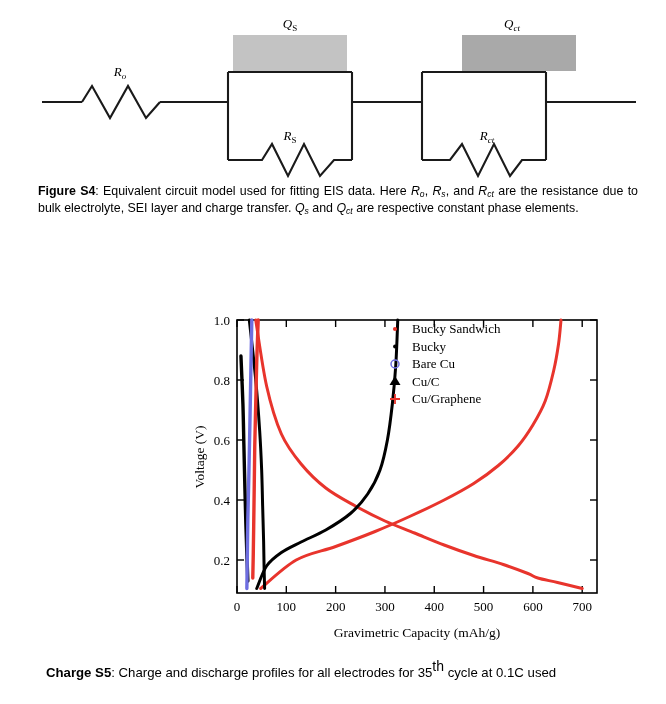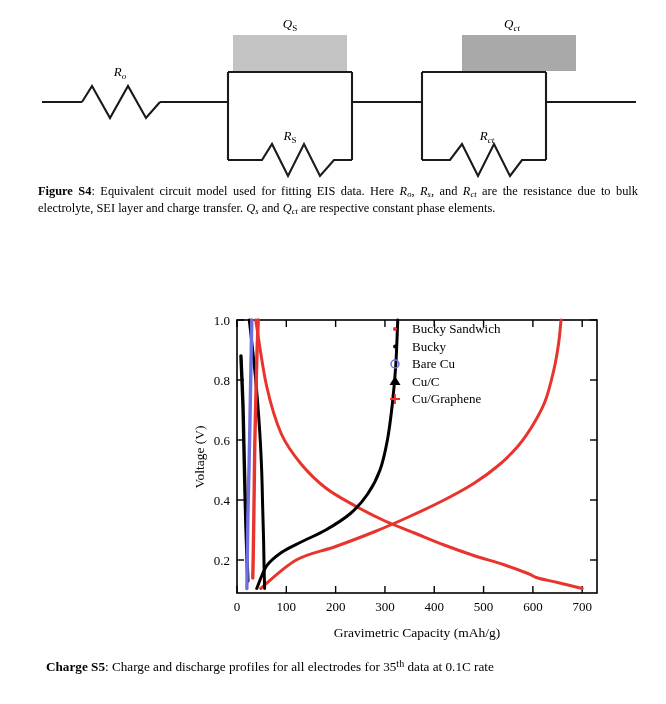--- a/index.html
+++ b/index.html
@@ -9,29 +9,29 @@
     color:#111;overflow:hidden;position:relative;
   }
   .page{position:relative;width:666px;height:704px;}
 
   
   .circuit-wrap{position:absolute;left:0;top:0;width:666px;height:185px;}
   .circuit-svg{display:block;}
 
   .caption{
     position:absolute;left:38px;width:600px;
-    font-family:Liberation Serif, serif;
+    font-family:Liberation Sans, sans-serif;
     font-size:12.4px;line-height:1.34;text-align:justify;color:#000;
   }
   .caption b{font-weight:bold;}
   .caption .it{font-style:italic;}
   .caption sub{font-size:8.6px;vertical-align:-0.22em;}
   .cap-s4{top:183px;}
   .cap-s5{top:657px;left:46px;width:584px;text-align:left;font-size:13.2px;}
-  .cap-s5 sup{font-size:10px;vertical-align:0.42em;}
+  .cap-s5 sup{font-size:14px;vertical-align:0.42em;}
 
   
   .chart-wrap{position:absolute;left:190px;top:300px;width:460px;height:350px;}
   .chart-svg{display:block;}
 
   text{font-family:"Liberation Serif", serif;fill:#000;}
   .tick-lbl{font-size:13px;}
   .axis-title{font-size:13.5px;}
   .legend-lbl{font-size:13px;}
 </style>
@@ -154,16 +154,16 @@
           <text x="222" y="68" class="legend-lbl">Bare Cu</text>
           <polygon points="199.5,85 210.5,85 205,76" fill="#000000"></polygon>
           <text x="222" y="85.5" class="legend-lbl">Cu/C</text>
           <path d="M200,99 H210 M205,94 V104" stroke="#e8342c" stroke-width="1.8" fill="none"></path>
           <text x="222" y="103" class="legend-lbl">Cu/Graphene</text>
         </g>
     </svg>
   </div>
 
   <div class="caption cap-s5">
-    <b>Charge S5</b><span>: Charge and discharge profiles for all electrodes for 35</span><sup>th</sup><span> data at 0.1C rate</span>
+    <b>Charge S5</b><span>: Charge and discharge profiles for all electrodes for 35</span><sup>th</sup><span> cycle at 0.1C used</span>
   </div>
 
 </div>
 
 </body></html>

